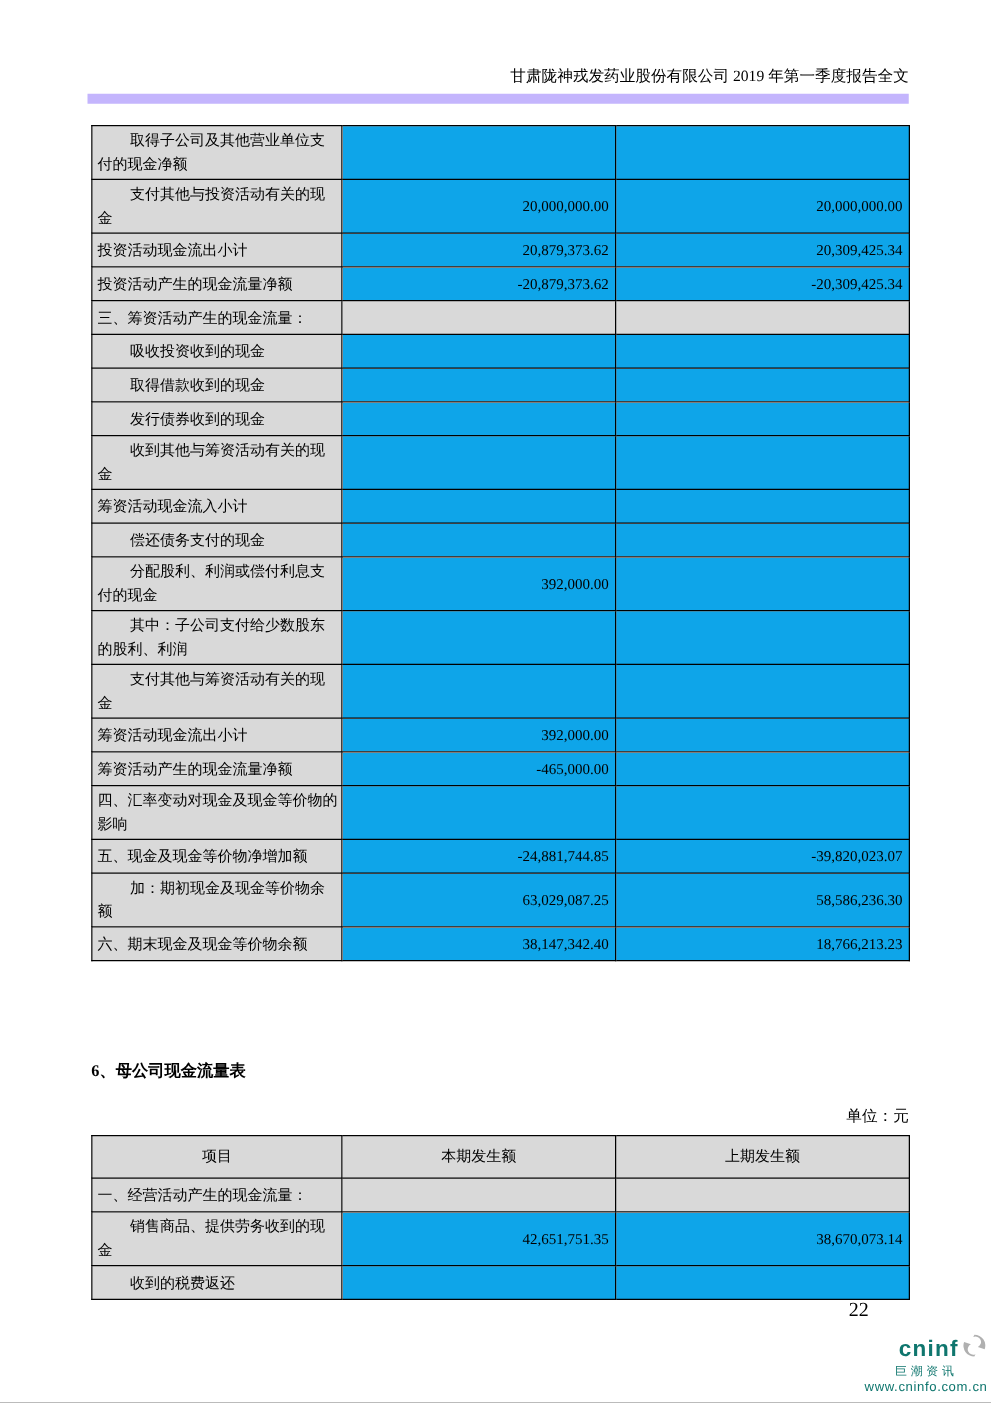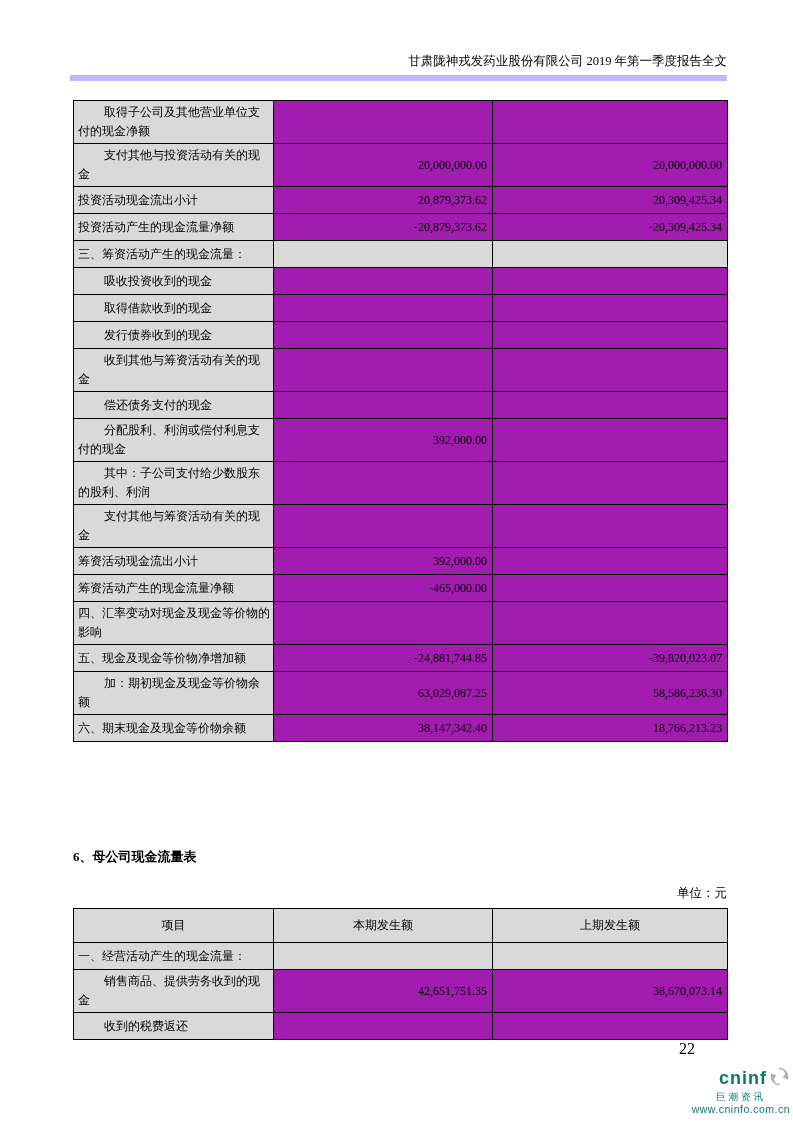--- a/index.html
+++ b/index.html
@@ -17,21 +17,21 @@
   
   .doc-header {
     position: absolute;
     top: 53px;
     left: 70px;
     right: 66px;
     text-align: right;
     font-size: 12.5px;
     line-height: 16px;
     padding-bottom: 6px;
-    border-bottom: 6px solid #c4b5fd;
+    border-bottom: 8px solid #c4b5fd;
   }
 
   
   .fin-table {
     position: absolute;
     left: 73px;
     width: 654px;
     border-collapse: collapse;
     table-layout: fixed;
     font-size: 12px;
@@ -56,21 +56,21 @@
   .fin-table tr { height: 27px; }
   .fin-table tr.tall { height: 35px; }
   .fin-table td.label {
     background: #d9d9d9;
     padding: 2px 2px 2px 4px;
     line-height: 19px;
     text-align: left;
   }
   .fin-table td.label.indent { text-indent: 26px; }
   .fin-table td.num {
-    background: #a21caf;
+    background: #0ea5e9;
     text-align: right;
     padding: 2px 5px 2px 2px;
   }
   .fin-table tr.section td.num { background: #d9d9d9; }
 
   
   .section-heading {
     position: absolute;
     top: 848px;
     left: 73px;
@@ -170,20 +170,25 @@
           <td class="num"></td>
           <td class="num"></td>
         </tr>
         <tr>
           <td class="label indent">发行债券收到的现金</td>
           <td class="num"></td>
           <td class="num"></td>
         </tr>
         <tr class="tall">
           <td class="label indent">收到其他与筹资活动有关的现金</td>
+          <td class="num"></td>
+          <td class="num"></td>
+        </tr>
+        <tr>
+          <td class="label">筹资活动现金流入小计</td>
           <td class="num"></td>
           <td class="num"></td>
         </tr>
         <tr>
           <td class="label indent">偿还债务支付的现金</td>
           <td class="num"></td>
           <td class="num"></td>
         </tr>
         <tr class="tall">
           <td class="label indent">分配股利、利润或偿付利息支付的现金</td>

